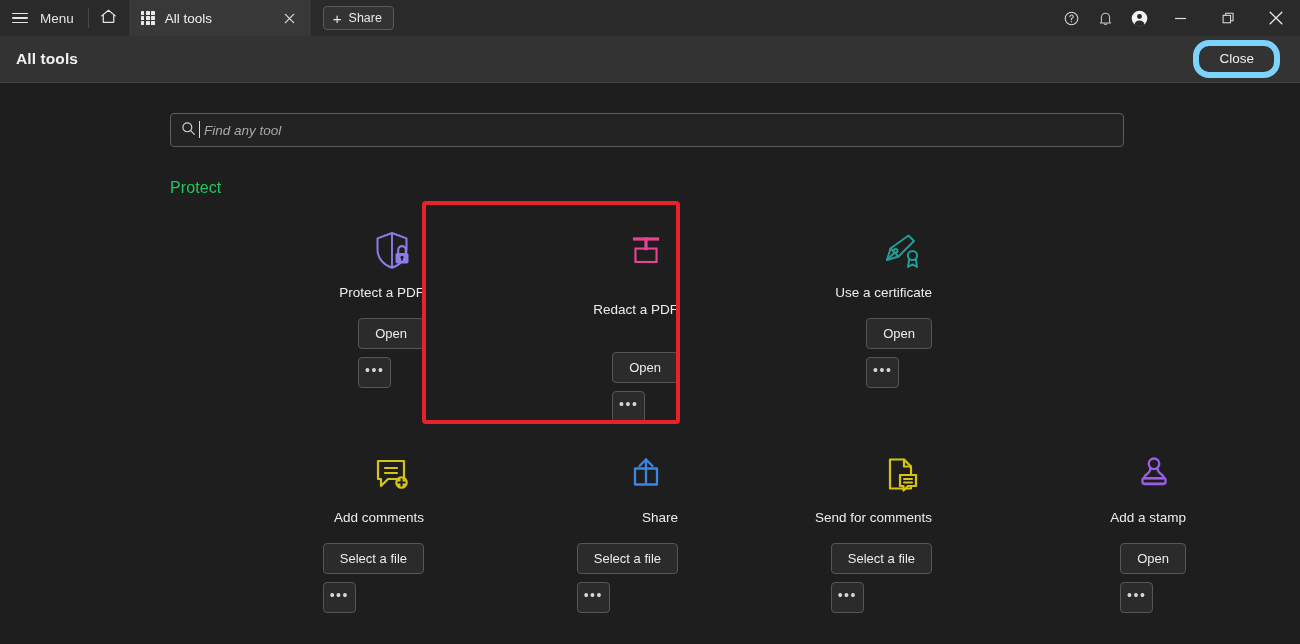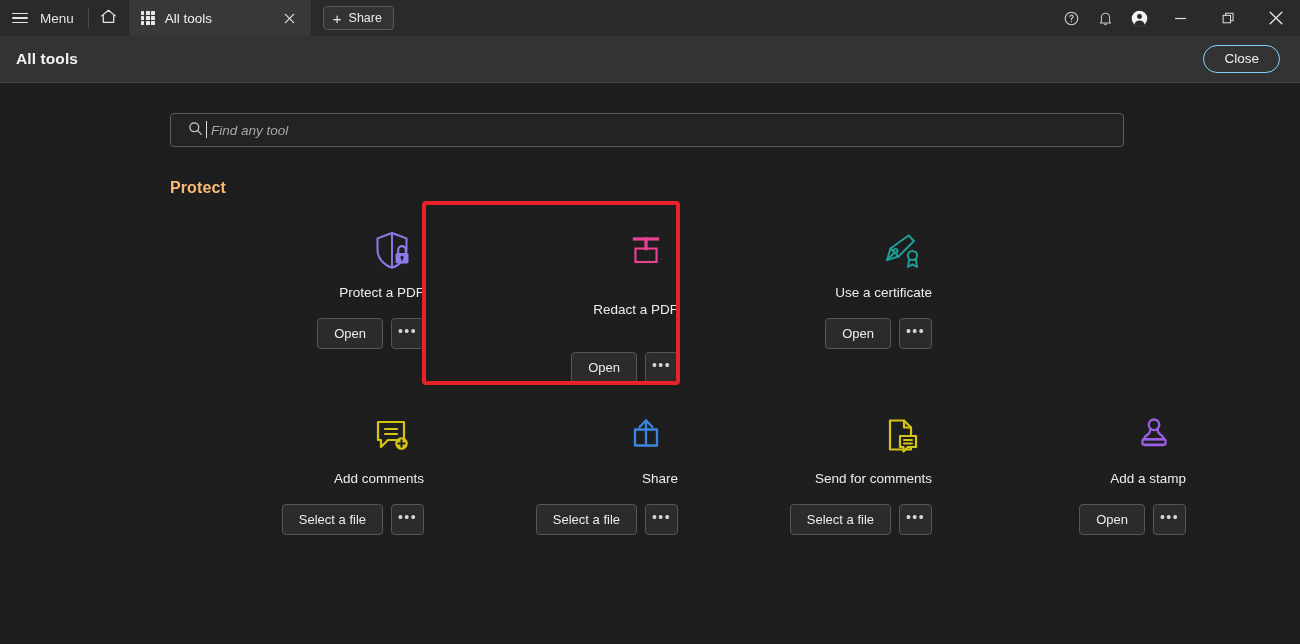--- a/index.html
+++ b/index.html
@@ -80,54 +80,54 @@
   .subheader {
     height: 47px;
     background: #333333;
     display: flex; align-items: center;
     padding: 0 20px 0 16px;
     border-bottom: 1px solid #444;
   }
   .subheader h1 { font-size: 15.5px; font-weight: 700; color: #f2f2f2; letter-spacing: 0.1px; }
   .close-btn {
     margin-left: auto;
-    border: 1px solid #7dd3fc; border-radius: 16px;
+    border: 6px solid #7dd3fc; border-radius: 16px;
     background: transparent; color: #f0f0f0;
     font-size: 13.5px; padding: 6px 20px 7px;
     line-height: 1;
   }
 
   
   .body-area {
     height: calc(644px - 36px - 48px);
     background: #1e1e1e;
     overflow: hidden;
   }
   .search-wrap { padding: 30px 0 0 170px; }
   .search-box {
     width: 954px; height: 34px;
     border: 1px solid #5c5c5c; border-radius: 4px;
     background: #232323;
     display: flex; align-items: center;
-    padding: 0 17px;
+    padding: 0 10px;
     gap: 8px;
   }
   .search-ph {
     font-size: 13.5px; font-style: italic; color: #a9a9a9;
     position: relative;
   }
   .search-ph::before {
     content: "";
     position: absolute; left: -5px; top: -2px;
     width: 1px; height: 17px; background: #dcdcdc;
   }
 
   .section { padding-left: 170px; }
   .section-title {
-    font-size: 16px; font-weight: 700; color: #fdba74;
+    font-size: 16px; font-weight: 400; color: #22c55e;
     margin-top: 32px; letter-spacing: 0.1px;
   }
   .tool-row { display: flex; margin-top: 6px; }
   .tool-cell {
     width: 254px;
     display: flex; flex-direction: column; align-items: flex-end;
     padding-top: 18px;
     position: relative;
   }
   .tool-cell.highlight {
@@ -137,21 +137,21 @@
     gap: 17px;
   }
   .icon-box {
     height: 58px; width: 64px;
     display: flex; align-items: center; justify-content: center;
   }
   .tool-label {
     font-size: 13.5px; color: #ededed;
     margin-top: 6px; text-align: center; white-space: nowrap;
   }
-  .tool-actions { display: flex; gap: 8px; margin-top: 18px; }
+  .tool-actions { display: flex; gap: 8px; margin-top: 18px; flex-direction: column; }
   .btn {
     border: 1px solid #565656; border-radius: 4px;
     background: #2b2b2b; color: #ededed;
     font-size: 13px; height: 31px;
     padding: 0 16px;
     display: flex; align-items: center; justify-content: center;
     line-height: 1;
   }
   .btn-dots {
     width: 33px; padding: 0;

